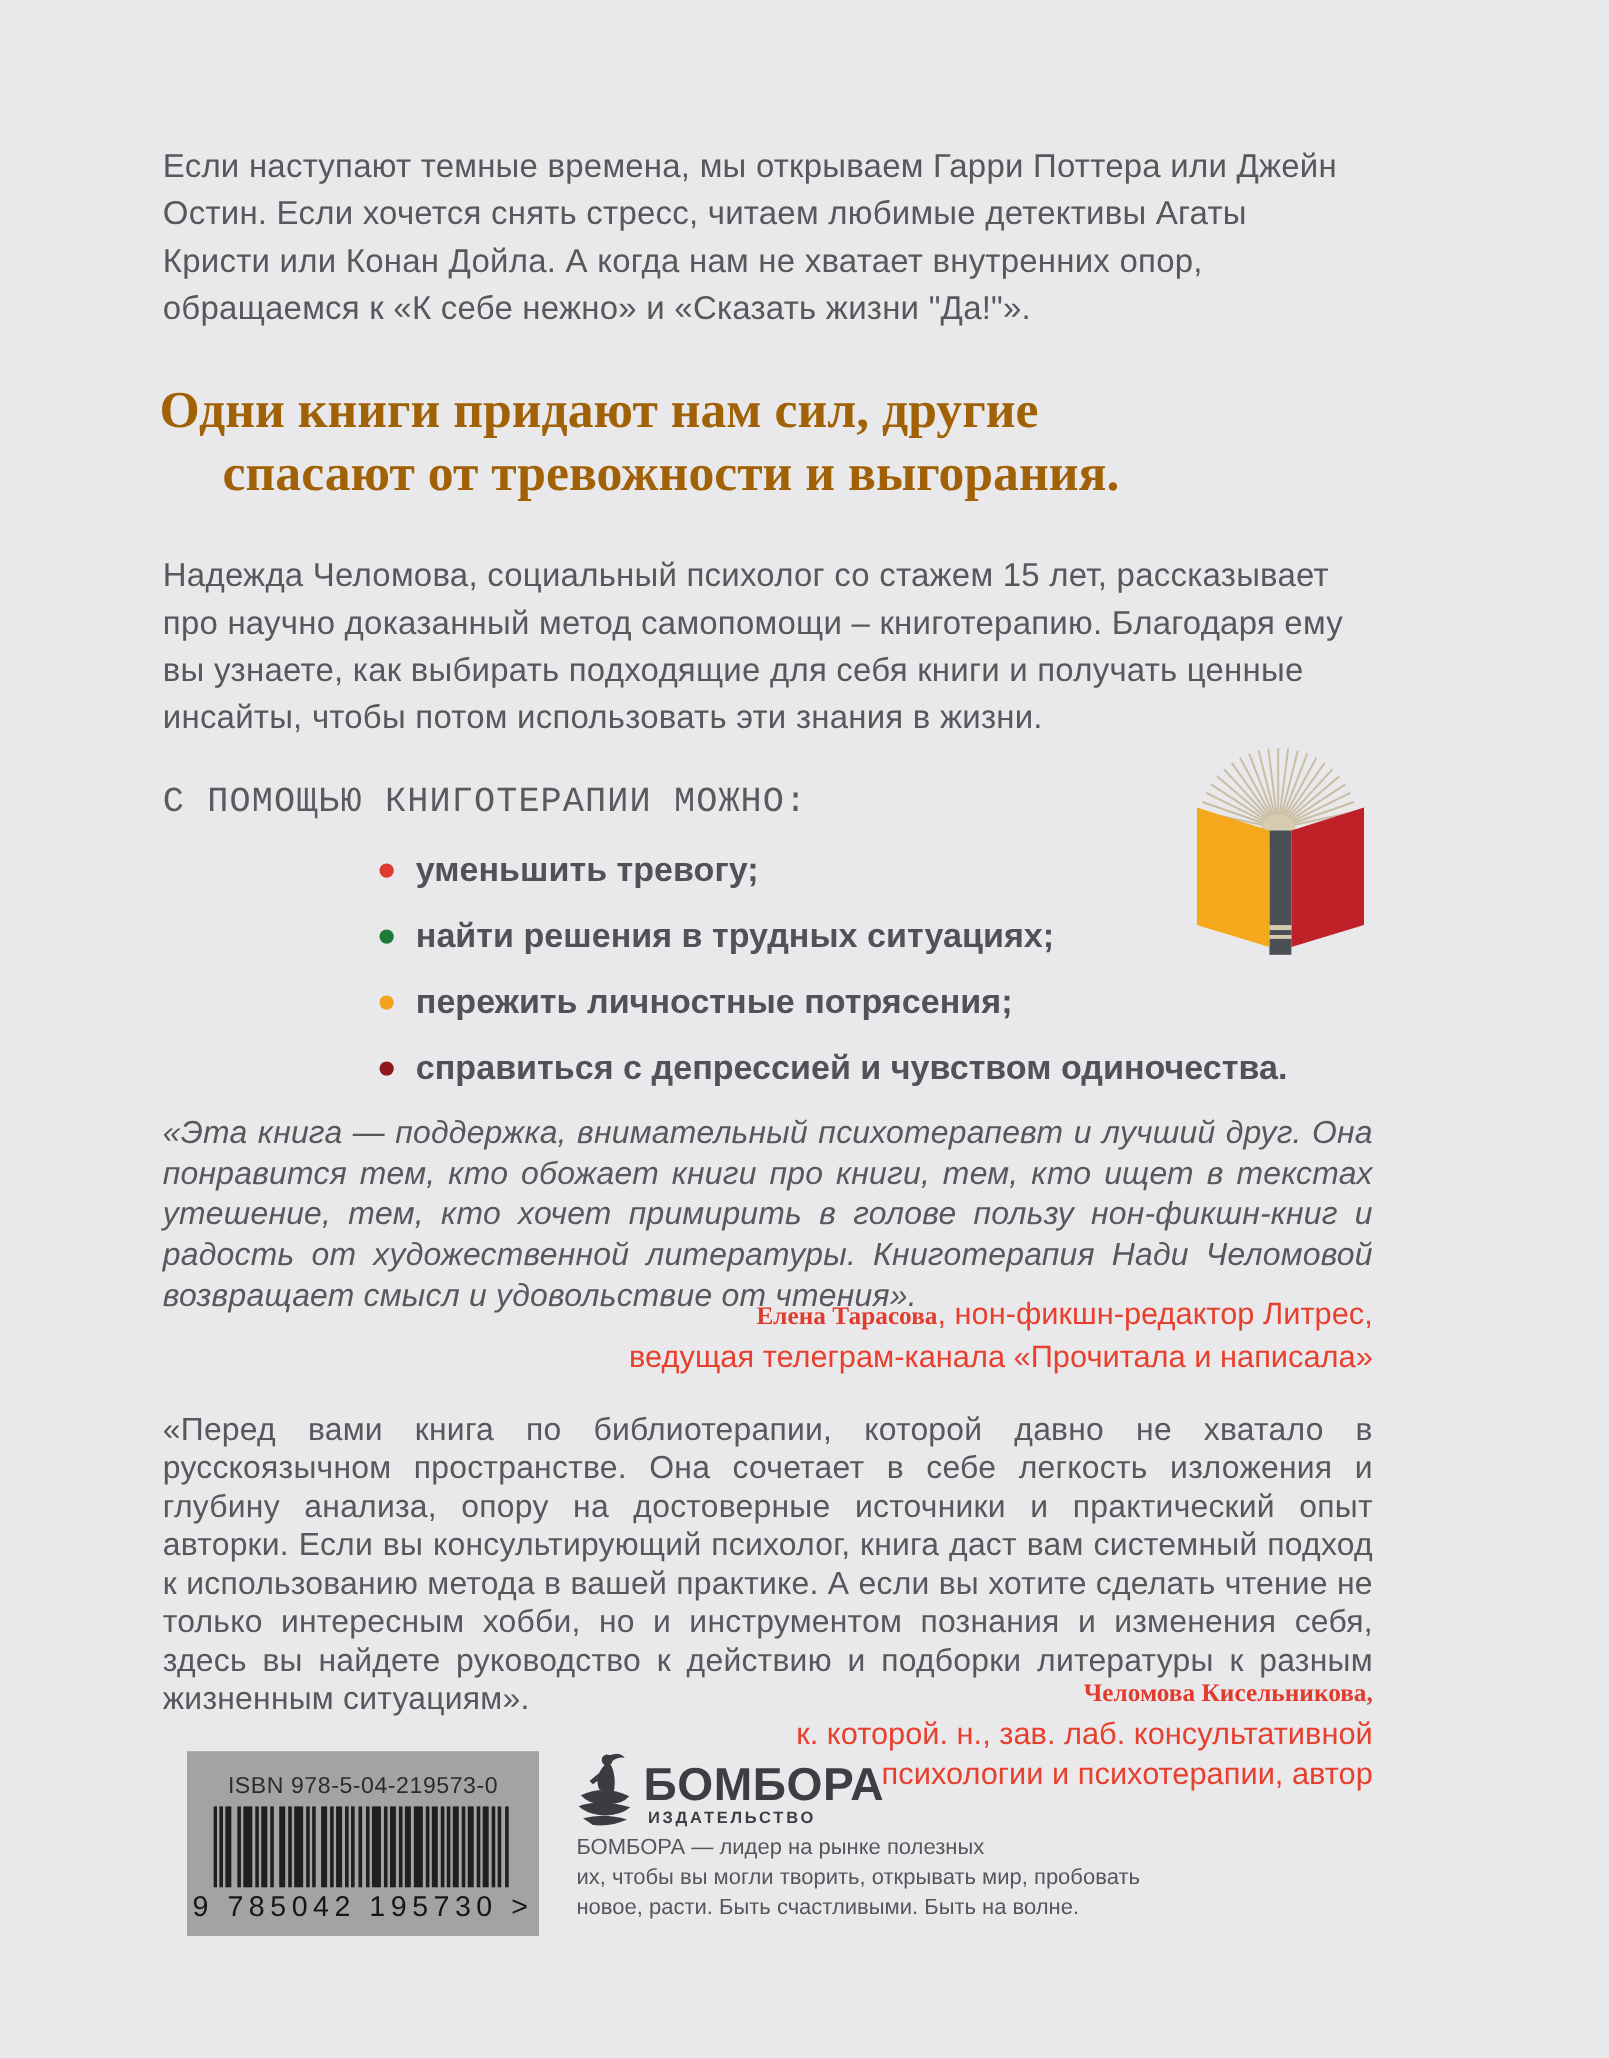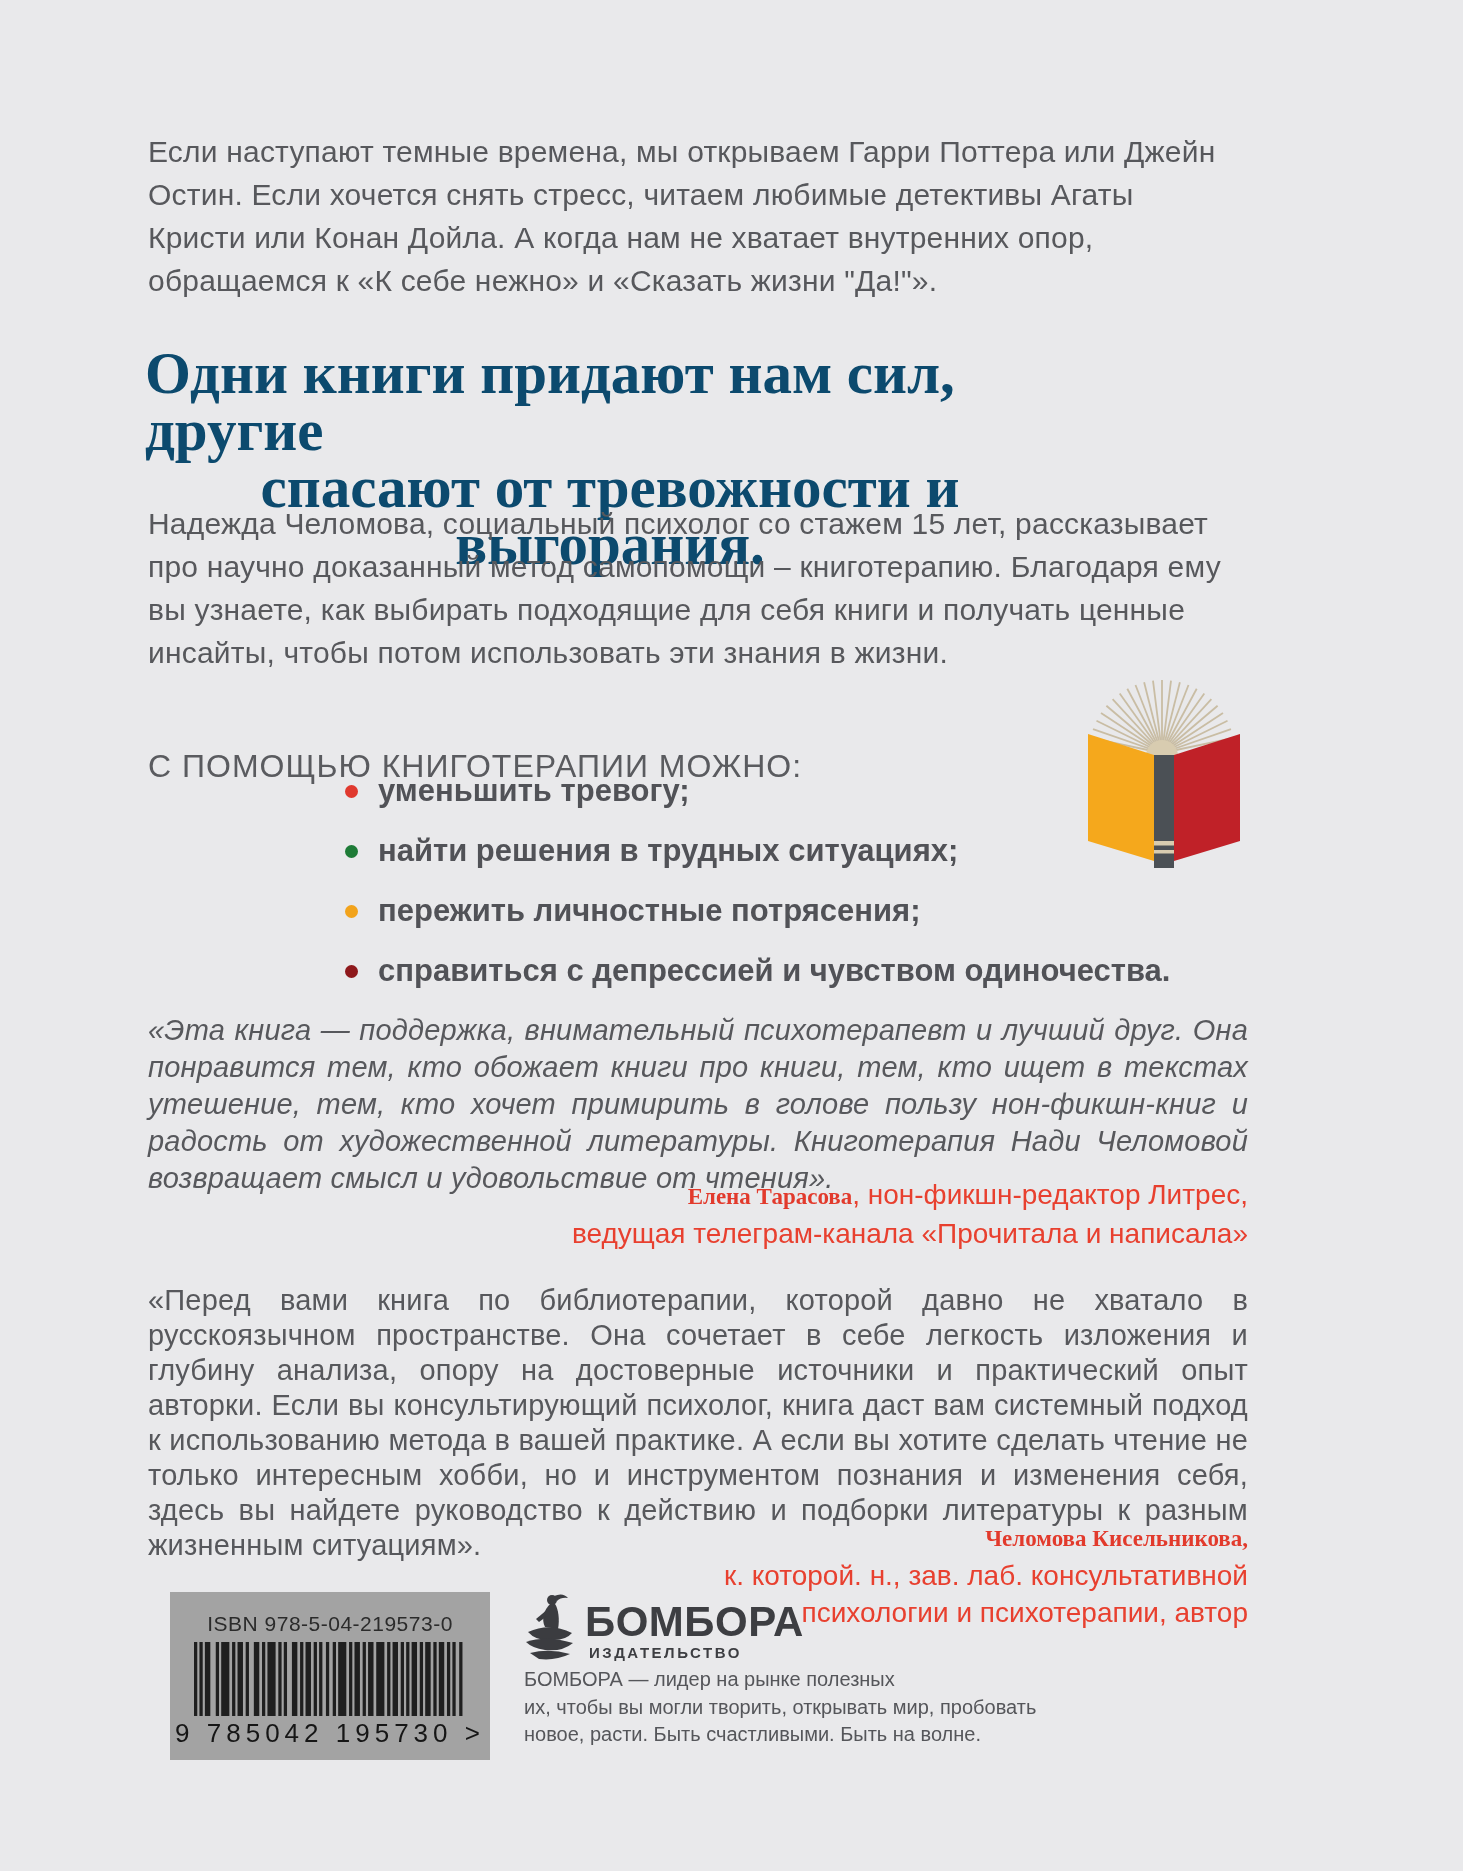--- a/index.html
+++ b/index.html
@@ -14,34 +14,34 @@
   .abs { position:absolute; }
 
   .intro {
     left:148px; top:130px; width:1085px;
     font-size:30px; line-height:43px; letter-spacing:0.2px;
   }
   .headline {
     left:145px; top:345px; width:930px;
     font-family:"Liberation Serif", serif;
     font-weight:bold;
-    font-size:59px; line-height:57px;
-    color:#0c4a6e;
+    font-size:47px; line-height:57px;
+    color:#a16207;
   }
   .headline .l1 { text-align:left; }
   .headline .l2 { text-align:center; }
 
   .about {
     left:148px; top:502px; width:1085px;
     font-size:30px; line-height:43px; letter-spacing:0.2px;
   }
 
   .section-heading {
-    left:148px; top:748px;
-    font-size:32px; letter-spacing:1px; color:#5a5b5f;
+    left:148px; top:710px;
+    font-size:32px; letter-spacing:1px; color:#5a5b5f;font-family:Liberation Mono, monospace;
   }
 
   .bullets { left:345px; top:770px; width:790px; list-style:none; }
   .bullets li {
     display:flex; align-items:flex-start; gap:20px;
     height:60px;
     font-weight:bold; font-size:31px; line-height:42px; color:#515257;
     white-space:nowrap;
   }
   .bullet-dot {

